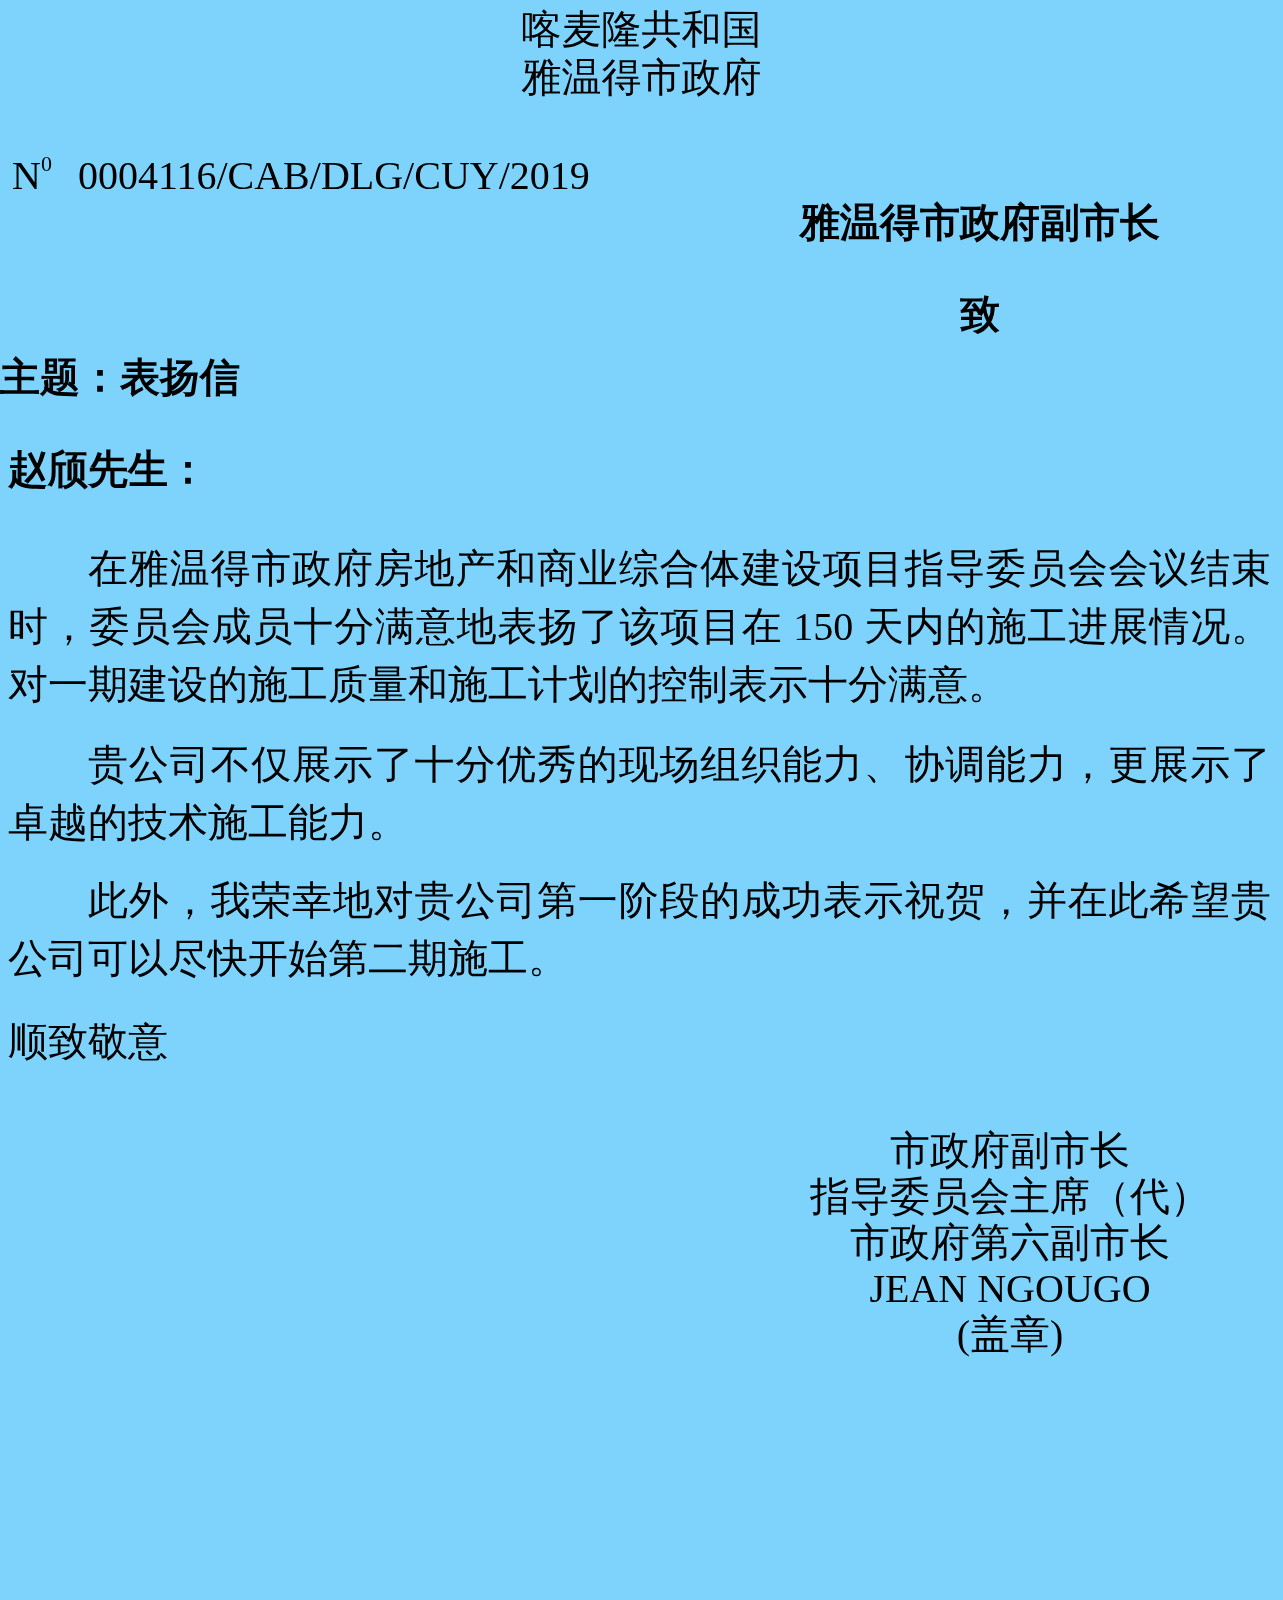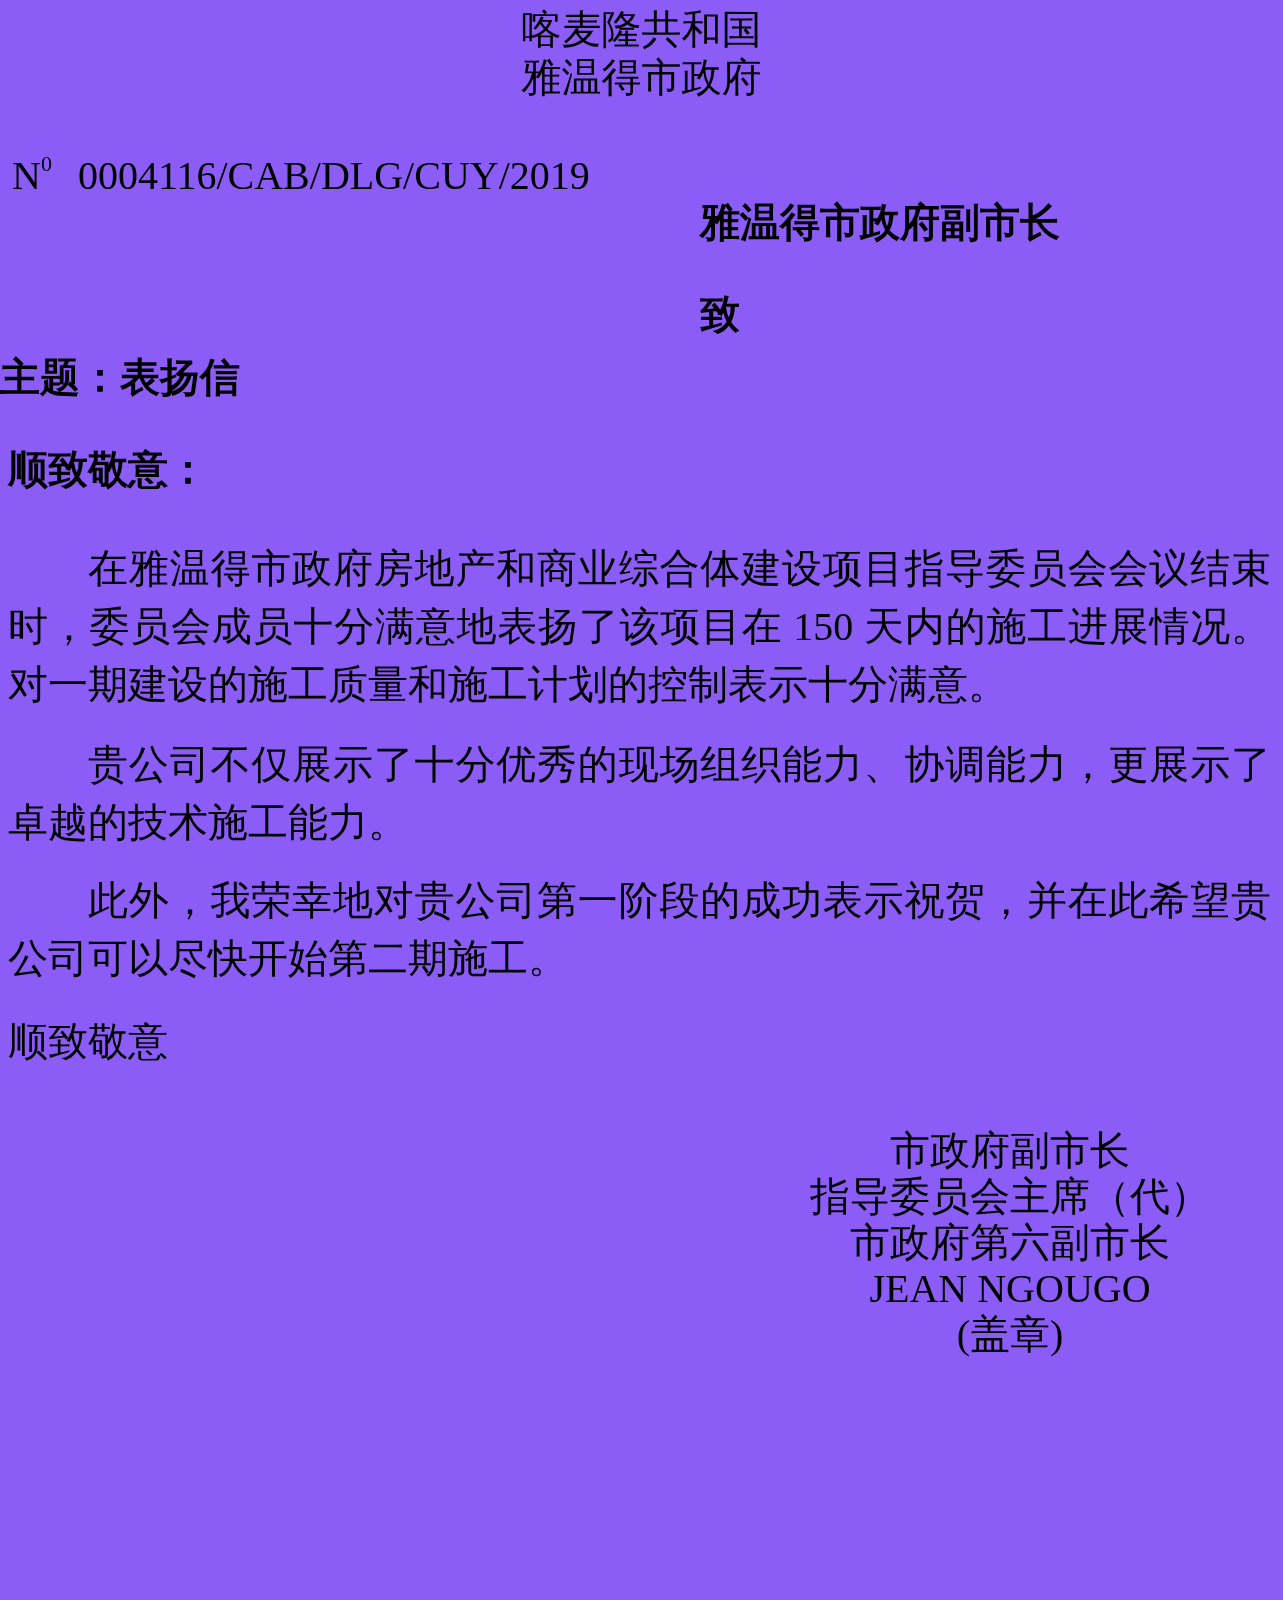--- a/index.html
+++ b/index.html
@@ -3,21 +3,21 @@
 <meta charset="utf-8">
 <title>表扬信</title>
 <style>
   * { box-sizing: border-box; }
   html, body { margin: 0; padding: 0; background: #ffffff; }
   .page {
     position: relative;
     width: 1283px;
     height: 1600px;
     margin: 0;
-    background: #8b5cf6;
+    background: #7dd3fc;
     color: #000000;
     font-family: "Liberation Serif", "DejaVu Serif", serif;
     font-size: 40px;
     overflow: hidden;
   }
 
   
   .letterhead {
     padding-top: 6px;
     text-align: center;
@@ -36,21 +36,21 @@
     display: inline-block;
     font-size: 22px;
     vertical-align: 18px;
   }
   .ref-line .ref-number { margin-left: 26px; }
 
   
   .recipient {
     margin-left: 700px;
     width: 560px;
-    text-align: left;
+    text-align: center;
     font-weight: bold;
     line-height: 46px;
   }
   .recipient .to-line { margin-top: 46px; }
 
   
   .subject {
     margin-top: 16px;
     padding-left: 0;
     font-weight: bold;
@@ -103,21 +103,21 @@
 
   <div class="ref-line"><span>N</span><span class="sup">0</span><span class="ref-number">0004116/CAB/DLG/CUY/2019</span></div>
 
   <div class="recipient">
     <div>雅温得市政府副市长</div>
     <div class="to-line">致</div>
   </div>
 
   <div class="subject">主题：表扬信</div>
 
-  <div class="salutation">顺致敬意：</div>
+  <div class="salutation">赵颀先生：</div>
 
   <div class="body-text">
     <p class="p1">在雅温得市政府房地产和商业综合体建设项目指导委员会会议结束时，委员会成员十分满意地表扬了该项目在 150 天内的施工进展情况。对一期建设的施工质量和施工计划的控制表示十分满意。</p>
     <p class="p2">贵公司不仅展示了十分优秀的现场组织能力、协调能力，更展示了卓越的技术施工能力。</p>
     <p class="p3">此外，我荣幸地对贵公司第一阶段的成功表示祝贺，并在此希望贵公司可以尽快开始第二期施工。</p>
   </div>
 
   <div class="closing">顺致敬意</div>
 
   <div class="signature">

